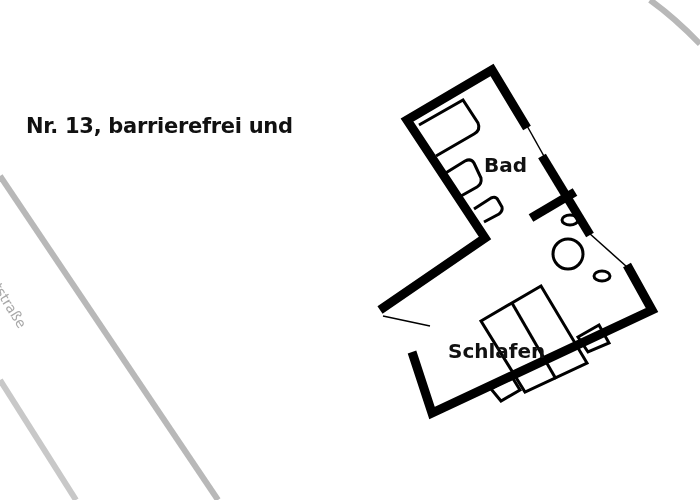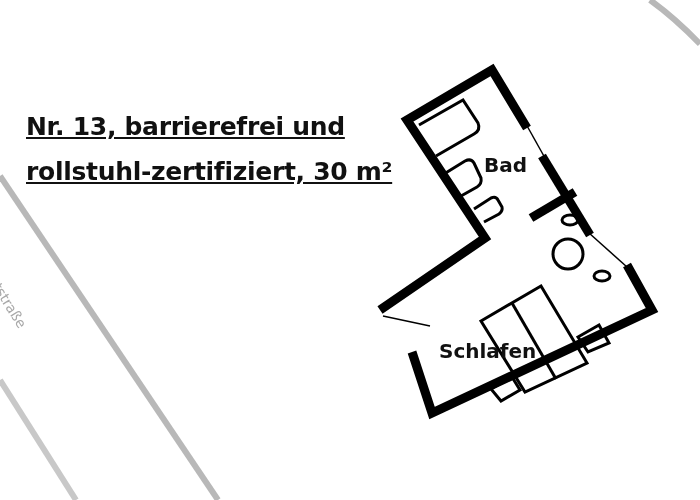--- a/index.html
+++ b/index.html
@@ -1,17 +1,17 @@
 <!DOCTYPE html>
 <html><head>
   <meta charset="utf-8">
   <style>
     html, body { margin: 0; padding: 0; }
     body { width: 700px; height: 500px; background: #ffffff; position: relative; overflow: hidden; font-family: "Liberation Sans", sans-serif; }
-    .title { position: absolute; left: 26px; top: 104px; font-family: "DejaVu Sans", sans-serif; font-weight: bold; font-size: 25px; line-height: 45px; color: #111; letter-spacing: -0.3px; text-decoration: underline; }
+    .title { position: absolute; left: 26px; top: 104px; font-family: "DejaVu Sans", sans-serif; font-weight: bold; font-size: 21px; line-height: 45px; color: #111; letter-spacing: -0.3px; }
     .title div { white-space: nowrap; }
     svg.plan { position: absolute; left: 0; top: 0; }
     .room-label { position: absolute; font-family: "DejaVu Sans", sans-serif; font-weight: bold; font-size: 20px; color: #111; white-space: nowrap; }
     .street-label { position: absolute; left: -6px; top: 265px; font-family: "DejaVu Sans", sans-serif; font-size: 14px; color: #a8a8a8; transform: rotate(58deg); transform-origin: left top; white-space: nowrap; }
   </style>
 </head>
 <body>
 
 <svg class="plan" width="700" height="500" viewBox="0 0 700 500">
 
@@ -49,19 +49,18 @@
   <g stroke="#000" stroke-width="3" fill="none">
     <polygon points="481,321 541,286 587,363 525,392"></polygon>
     <line x1="512" y1="303" x2="556" y2="379"></line>
     <polygon points="578,337 599,325 609,343 588,352"></polygon>
     <polygon points="491,389 512,377 520,390 501,401"></polygon>
   </g>
 </svg>
 
 <div class="title">
   <div>Nr. 13, barrierefrei und</div>
-  <div>rollstuhl-zertifiziert, 30 m²</div>
 </div>
 
 <div class="room-label" style="left:484px; top:153px;">Bad</div>
-<div class="room-label" style="left:439px; top:339px;">Schlafen</div>
+<div class="room-label" style="left:448px; top:339px;">Schlafen</div>
 
 <div class="street-label">uptstraße</div>
 
 </body></html>

